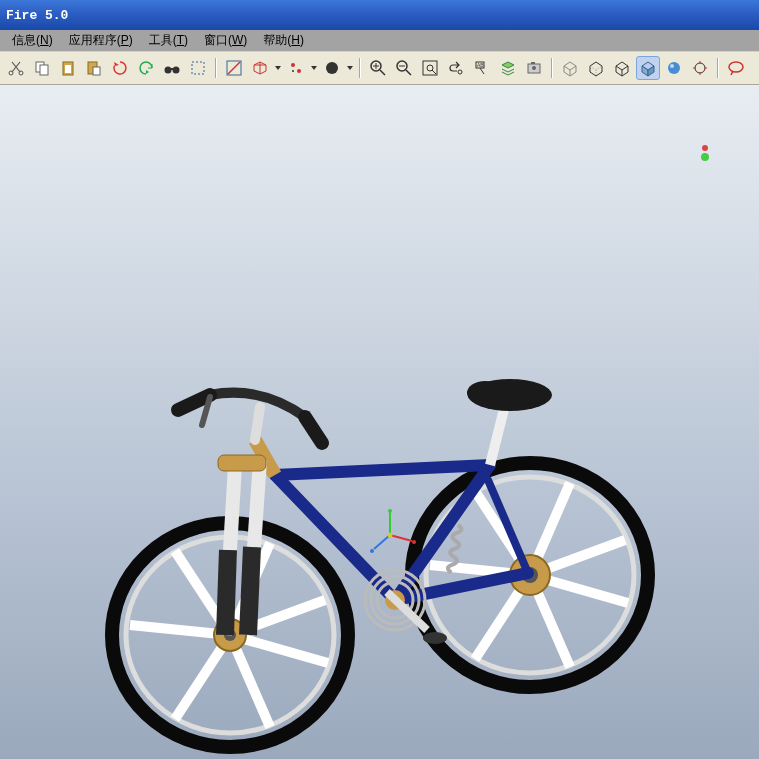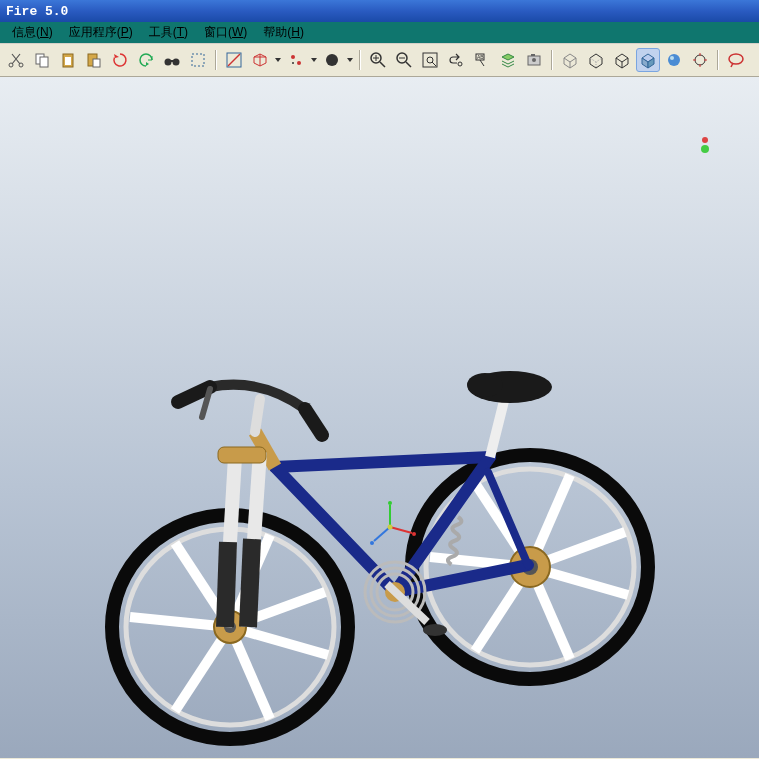--- a/index.html
+++ b/index.html
@@ -7,30 +7,30 @@
     font-family: "SimSun", "Microsoft YaHei", sans-serif;
     font-size: 12px;
     background: #ece9d8;
     width: 759px;
     height: 759px;
     overflow: hidden;
   }
   .title-bar {
     background: linear-gradient(to bottom, #3b77d8, #2a5bc1 50%, #1a4aa8);
     color: #fff;
-    height: 22px;
+    height: 30px;
     display: flex;
     align-items: center;
     padding: 0 6px;
     font-weight: bold;
     font-family: "Courier New", monospace;
     font-size: 13px;
   }
   .menu-bar {
-    background: #0f766e;
+    background: #a3a3a3;
     height: 22px;
     display: flex;
     align-items: center;
     padding: 0 4px;
     border-bottom: 1px solid #d4d0c8;
   }
   .menu-item {
     padding: 2px 8px;
     cursor: pointer;
   }

